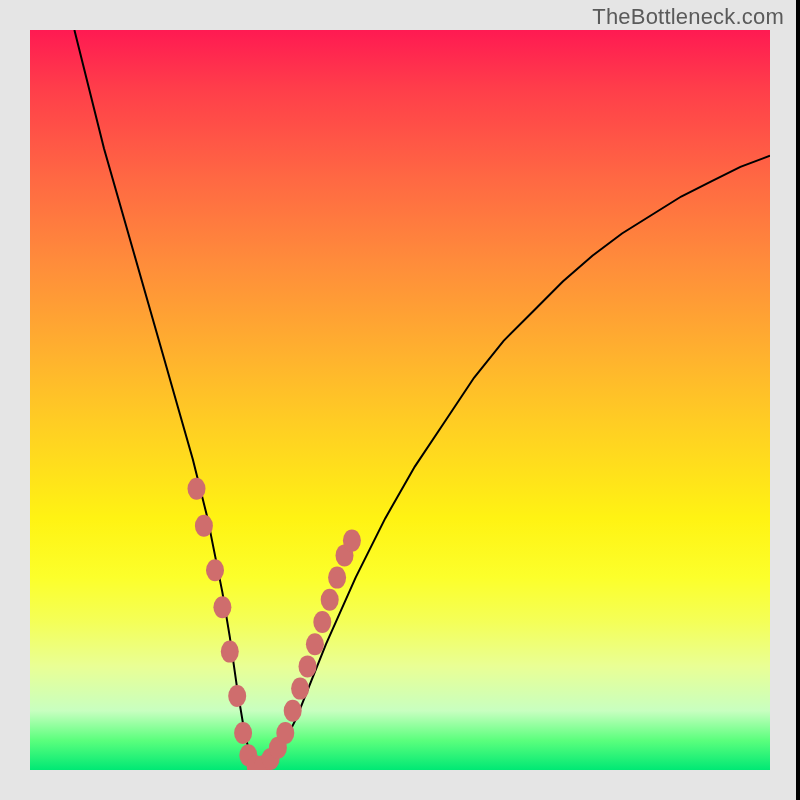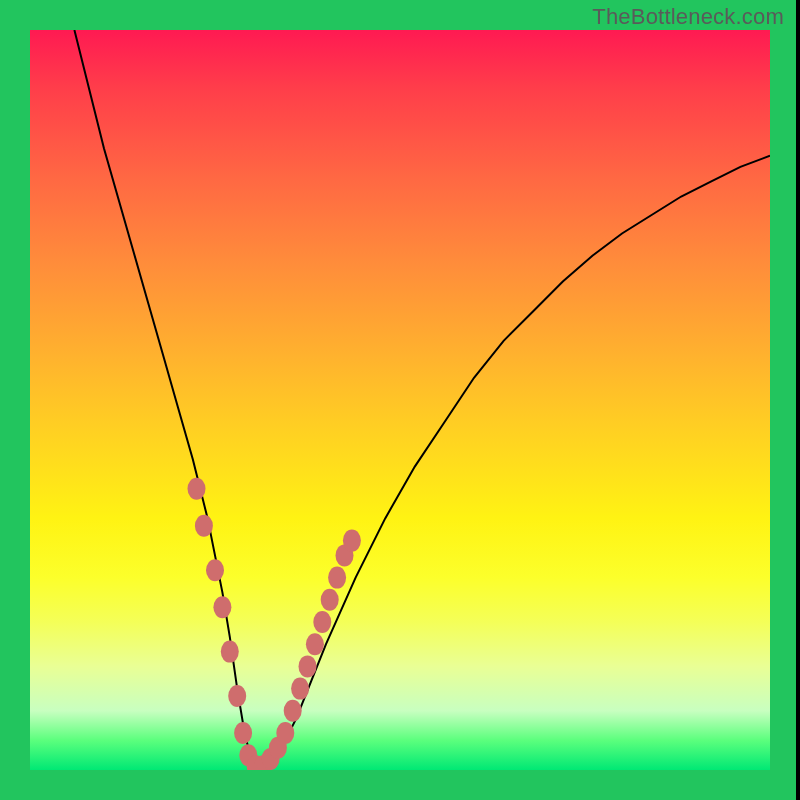--- a/index.html
+++ b/index.html
@@ -7,21 +7,21 @@
     padding: 0;
     width: 800px;
     height: 800px;
     background: #000;
     font-family: Arial, Helvetica, sans-serif;
   }
   .frame {
     position: relative;
     width: 796px;
     height: 800px;
-    background: #22c55e;
+    background: #e5e5e5;
   }
   .watermark {
     position: absolute;
     top: 4px;
     right: 12px;
     color: #5a5a5a;
     font-size: 22px;
     font-weight: 500;
     letter-spacing: 0.2px;
   }

